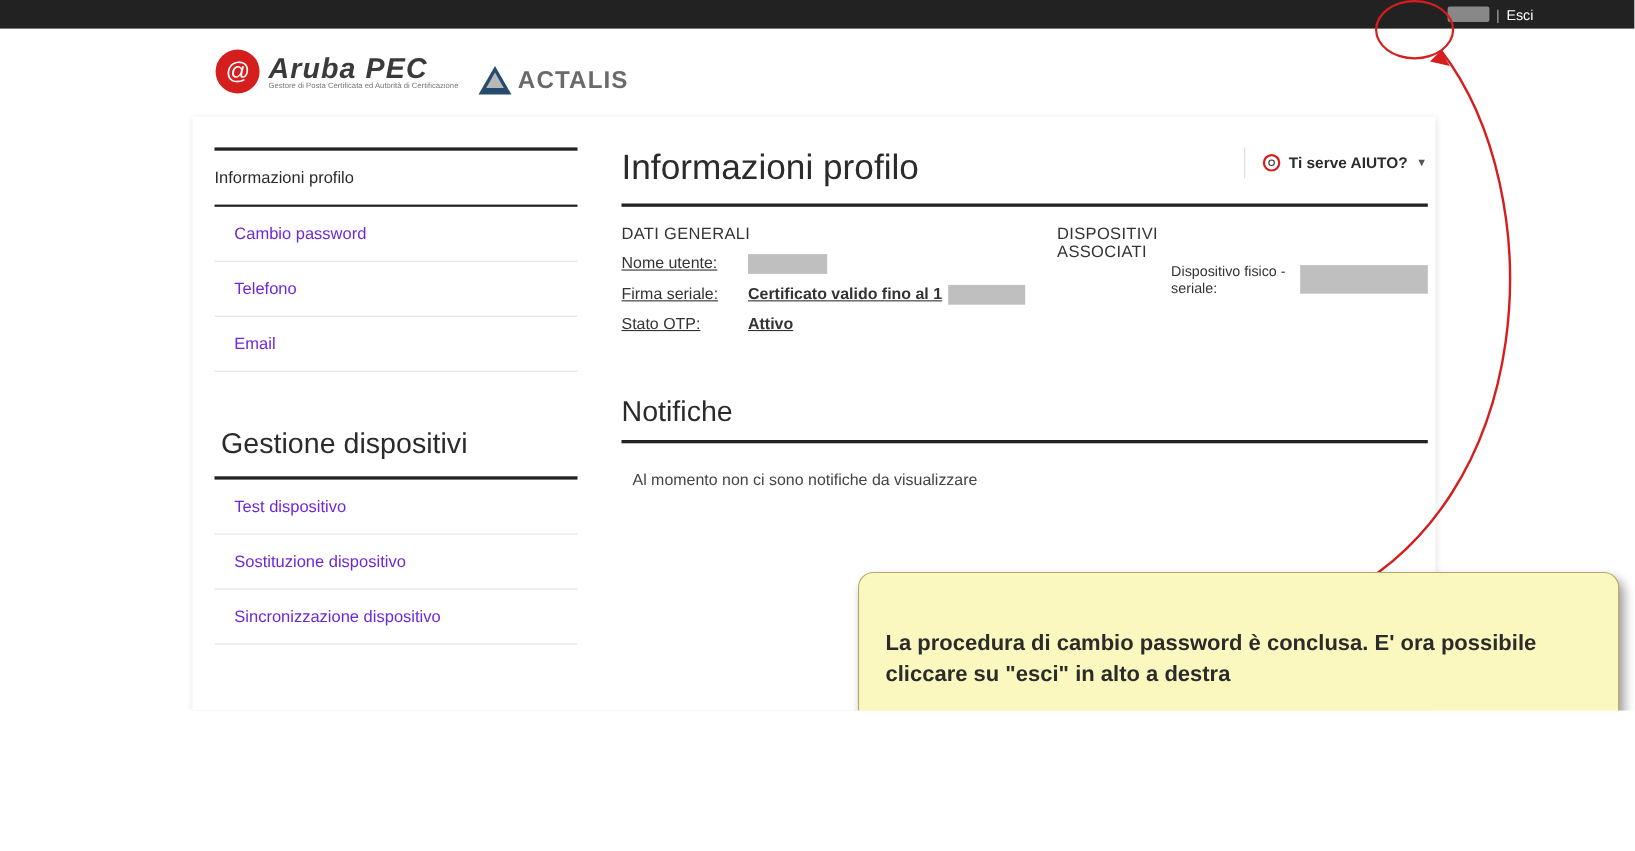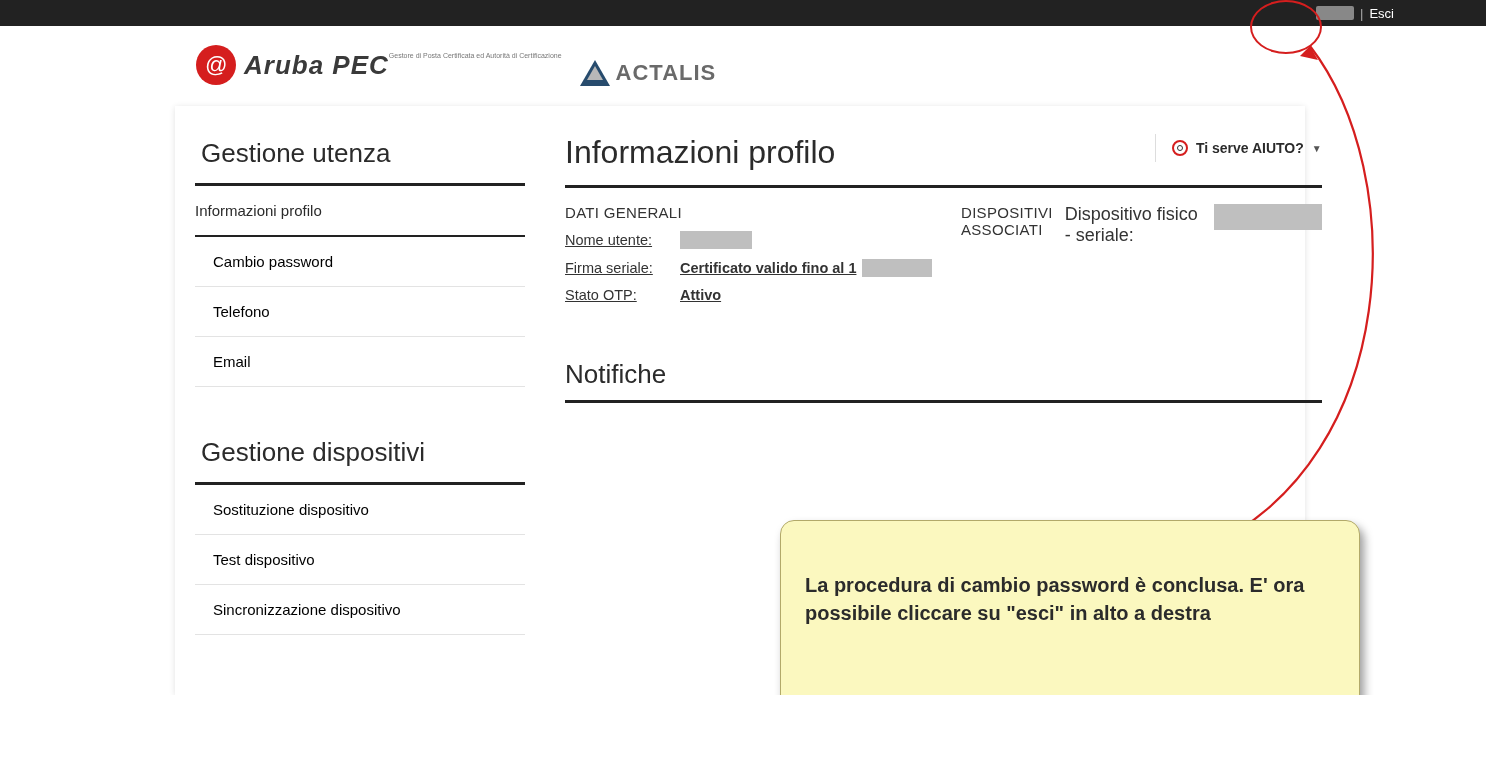--- a/index.html
+++ b/index.html
@@ -25,21 +25,21 @@
   .top-bar .sep { color:#aaa; }
   .top-bar .esci { color:#fff; cursor:pointer; }
 
   .logo-row {
     display:flex; align-items:center; gap:18px;
     padding: 18px 0 10px 196px;
   }
   .logo-aruba { display:flex; align-items:center; gap:8px; }
   .logo-aruba .seal { width:40px; height:40px; background:#d51e1e; border-radius:50%; position:relative; }
   .logo-aruba .seal::before { content:"@"; position:absolute; inset:0; display:flex; align-items:center; justify-content:center; color:#fff; font-size:22px; font-style:italic; }
-  .logo-aruba .txt { display:flex; flex-direction:row; line-height:1; }
+  .logo-aruba .txt { display:flex; flex-direction:column; line-height:1; }
   .logo-aruba .txt .big { font-size:26px; font-weight:800; font-style:italic; color:#3a3a3a; letter-spacing:1px; }
   .logo-aruba .txt .small { font-size:7px; color:#777; }
   .logo-actalis { display:flex; align-items:center; gap:6px;margin-top:16px; }
   .logo-actalis .tri {
     width:0; height:0;
     border-left:15px solid transparent;
     border-right:15px solid transparent;
     border-bottom:26px solid #274b6d;
     position:relative;
   }
@@ -65,21 +65,21 @@
 
   .sidebar h2 {
     font-size: 26px; font-weight:400; color:#2b2b2b;
     padding: 4px 0 14px 6px;
   }
   .sidebar .group-divider {
     border-bottom:3px solid #222; margin-bottom:0;
   }
   .sidebar ul { list-style:none; }
   .sidebar li {
-    font-size:15px; color:#000000;
+    font-size:15px; color:#6d28d9;
     padding:16px 18px;
     border-bottom:1px solid #e3e3e3;
     cursor:pointer;
   }
   .sidebar li.active {
     color:#2b2b2b; padding-left:0; font-weight:500;
     border-bottom:2px solid #222;
   }
   .sidebar .gap { height:46px; }
 
@@ -106,21 +106,21 @@
   .cols { display:grid; grid-template-columns: 380px 1fr; column-gap:10px; padding-top:16px; }
   .col h3 { font-size:15px; font-weight:500; color:#333; letter-spacing:.3px; padding-bottom:10px; }
   .kv { display:grid; grid-template-columns: 115px auto; row-gap:10px; font-size:14.5px; color:#333; align-items:center;text-decoration:underline;}
   .kv .k { color:#333; }
   .kv .v { display:flex; align-items:center; gap:6px; }
   .kv .v.bold { font-weight:700; }
   .redact { background:#bfbfbf; height:18px; width:72px; display:inline-block; }
   .redact.wide { width:160px; height:26px; }
 
   .dev { display:flex; flex-direction:row; gap:12px; padding-left:6px;}
-  .dev .row { display:flex; align-items:flex-start; gap:10px; font-size:18px;}
+  .dev .row { display:flex; align-items:center; gap:10px; font-size:13px;}
 
   .section2 { margin-top:56px; }
   .section2 h2 { font-size:26px; font-weight:400; color:#2b2b2b; padding-bottom:10px;}
   .section2 .divider { border-bottom:3px solid #222; }
   .section2 .msg { padding:26px 10px; font-size:14.5px; color:#444; }
 
   
   .annot-circle {
     position:absolute; top:0px; left:1250px;
     width:72px; height:54px;
@@ -128,21 +128,21 @@
     pointer-events:none;
   }
   .annot-arrow {
     position:absolute; top:36px; left:1200px;
     width:200px; height:600px;
     pointer-events:none;
   }
   .callout {
     position:absolute;
     top:520px; left:780px;
-    width:580px; min-height:190px;
+    width:692px; min-height:190px;
     background:#fbf8bf;
     border:1px solid #b2a96a;
     border-radius:14px;
     box-shadow: 4px 6px 10px rgba(0,0,0,0.4);
     padding:50px 24px 24px 24px;
     font-size:20px; font-weight:700; color:#2b2b2b;
     line-height:1.4;
   }
 </style>
 </head>
@@ -166,34 +166,33 @@
   </div>
   <div class="logo-actalis">
     <div class="tri"></div>
     <span class="t">ACTALIS</span>
   </div>
 </div>
 
 <div class="panel">
 
   <div class="sidebar">
-    <h2>Gestione utenza</h2>
     <div class="group-divider"></div>
     <ul>
       <li class="active">Informazioni profilo</li>
       <li>Cambio password</li>
       <li>Telefono</li>
       <li>Email</li>
     </ul>
     <div class="gap"></div>
     <h2>Gestione dispositivi</h2>
     <div class="group-divider"></div>
     <ul>
+      <li>Test dispositivo</li>
       <li>Sostituzione dispositivo</li>
-      <li>Test dispositivo</li>
       <li>Sincronizzazione dispositivo</li>
     </ul>
   </div>
 
   <div class="main">
     <div class="title-row">
       <h1>Informazioni profilo</h1>
       <div class="help-btn">
         <span class="ring"></span>
         <span>Ti serve AIUTO?</span>
@@ -226,20 +225,21 @@
         <div class="row">
           <span>Dispositivo fisico - seriale:</span>
           <span class="redact wide"></span>
         </div>
       </div>
     </div>
 
     <div class="section2">
       <h2>Notifiche</h2>
       <div class="divider"></div>
+      <div class="msg">Al momento non ci sono notifiche da visualizzare</div>
     </div>
   </div>
 </div>
 
 <div class="annot-circle"></div>
 <svg class="annot-arrow" viewBox="0 0 200 600">
   <path d="M 110 10 C 210 140, 200 420, 10 510" stroke="#d51e1e" stroke-width="2.2" fill="none"></path>
   <polygon points="110,10 118,24 100,20" fill="#d51e1e"></polygon>
 </svg>
 <div class="callout">

